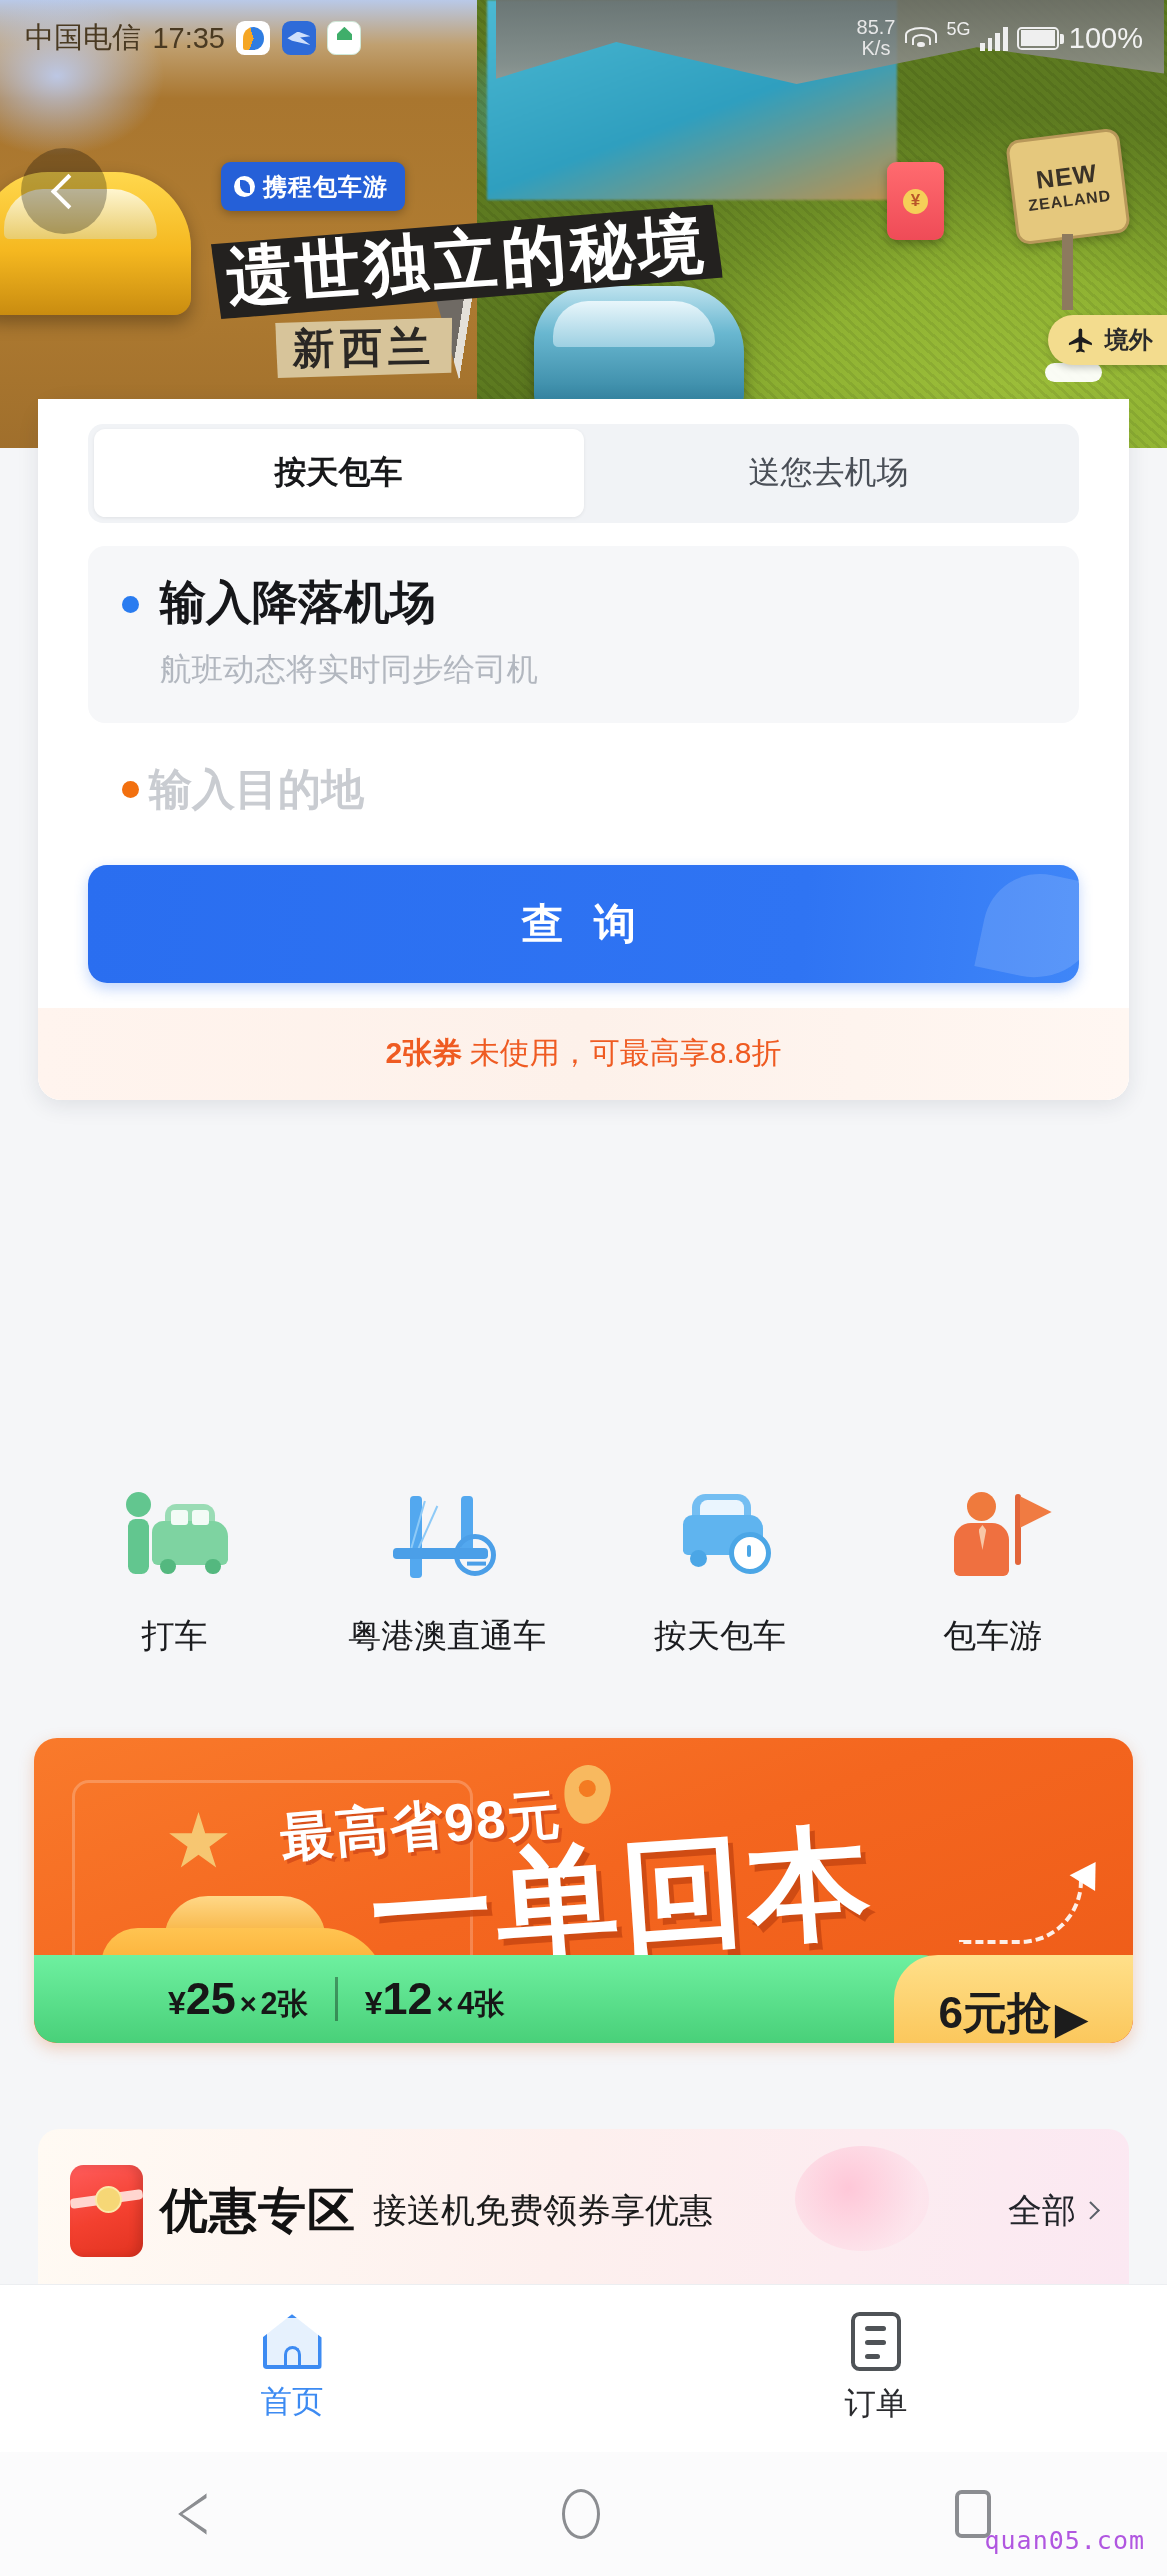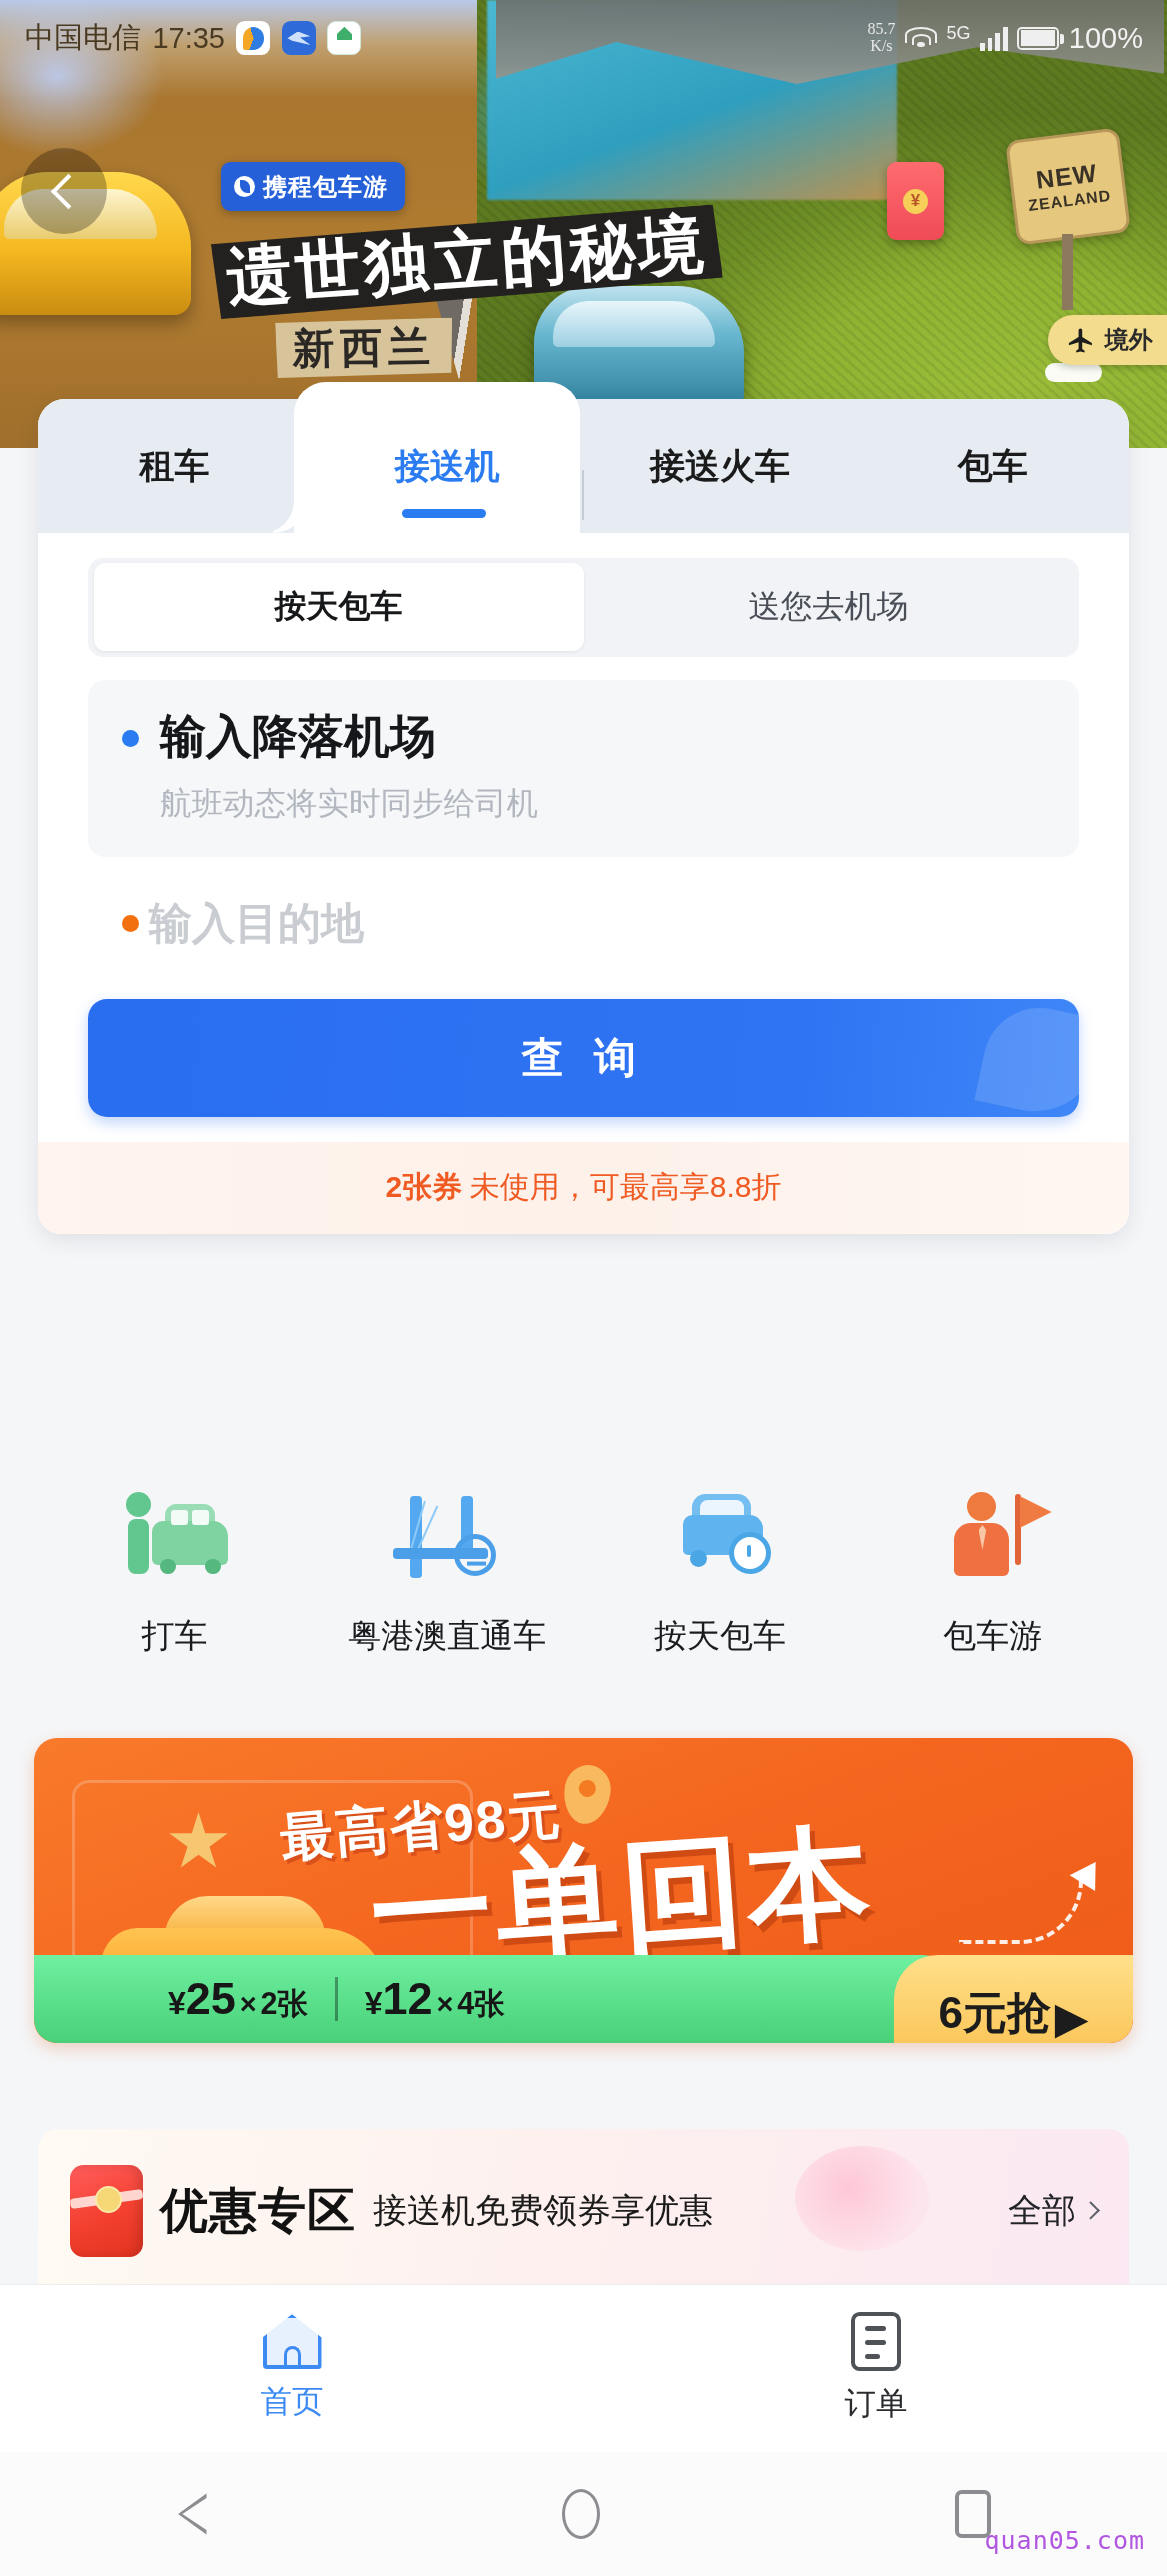--- a/index.html
+++ b/index.html
@@ -161,21 +161,21 @@
   .ico-a{ background:#fff; position:relative; }
   .ico-a:after{ content:""; position:absolute; left:6.7px; top:5.7px; width:21px;height:23px;
     background: conic-gradient(from 200deg, #f5a623 0 40%, #2f7de1 40% 100%); border-radius:50% 50% 50% 10%;}
   .ico-b{ background:#2e6bd8; position:relative;}
   .ico-b:after{content:""; position:absolute; left:5.7px; top:10.5px; width:23px;height:13.4px;
     background:#cfe0fb; clip-path: polygon(0 50%, 45% 0, 100% 35%, 55% 45%, 100% 100%, 20% 70%);}
   .ico-c{ background:#fff; border:1.9px solid #cfe8d8; position:relative;}
   .ico-c:after{content:""; position:absolute; left:8.6px; top:4.8px; width:15.3px;height:13.4px;
     background:#3fae6a; clip-path: polygon(50% 0, 100% 55%, 100% 100%, 0 100%, 0 55%);}
   .sb-right{ margin-left:auto; display:flex; align-items:center; gap:9.5px; color:#f1f1f1; font-size:25px;}
-  .sb-speed{ text-align:center; line-height:1.05; font-size:16px; color:#e7e7e7;font-family:Liberation Serif, serif;}
+  .sb-speed{ text-align:center; line-height:1.05; font-size:20px; color:#e7e7e7;}
   .sb-wifi{ width:32px;height:25px; position:relative; }
   .sb-wifi i{ position:absolute; border:2.9px solid #efefef; border-bottom:none; border-radius:50% 50% 0 0;}
   .sb-wifi i:nth-child(1){ left:0; top:1.9px; width:32px; height:16px;}
   .sb-wifi i:nth-child(2){ left:6.7px; top:8.6px; width:19px; height:10.5px;}
   .sb-wifi i:nth-child(3){ left:12.4px; top:16px; width:7.6px; height:5.7px; border-radius:50%; background:#efefef; border:none;}
   .sb-5g{ font-size:18px; align-self:flex-start; margin-top:1.9px; color:#efefef;}
   .sb-bars{ display:flex; align-items:flex-end; gap:2.9px; height:25px;}
   .sb-bars i{ width:4.8px; background:#efefef; }
   .sb-bars i:nth-child(1){height:7.6px;} .sb-bars i:nth-child(2){height:12.4px;}
   .sb-bars i:nth-child(3){height:18px;} .sb-bars i:nth-child(4){height:24px;}
@@ -489,38 +489,20 @@
           <i></i>
         </span>
       <span class="sb-batt">
           <i></i>
         </span>
       <span class="sb-pct">100%</span>
     </div>
   </div>
 
   <div class="panel">
-    <div class="tab-wrap">
-      <div class="tabbar">
-        <div class="tab-raise"></div>
-        <div class="tab">
-          <span>租车</span>
-        </div>
-        <div class="tab active">
-          <span>接送机</span>
-        </div>
-        <div class="tab sep">
-          <span>接送火车</span>
-        </div>
-        <div class="tab">
-          <span>包车</span>
-        </div>
-      </div>
-      <div class="tab-underline"></div>
-    </div>
 
     <div class="panel-body">
       <div class="segment">
         <div class="seg-item active">
           <span>按天包车</span>
         </div>
         <div class="seg-item">
           <span>送您去机场</span>
         </div>
       </div>

